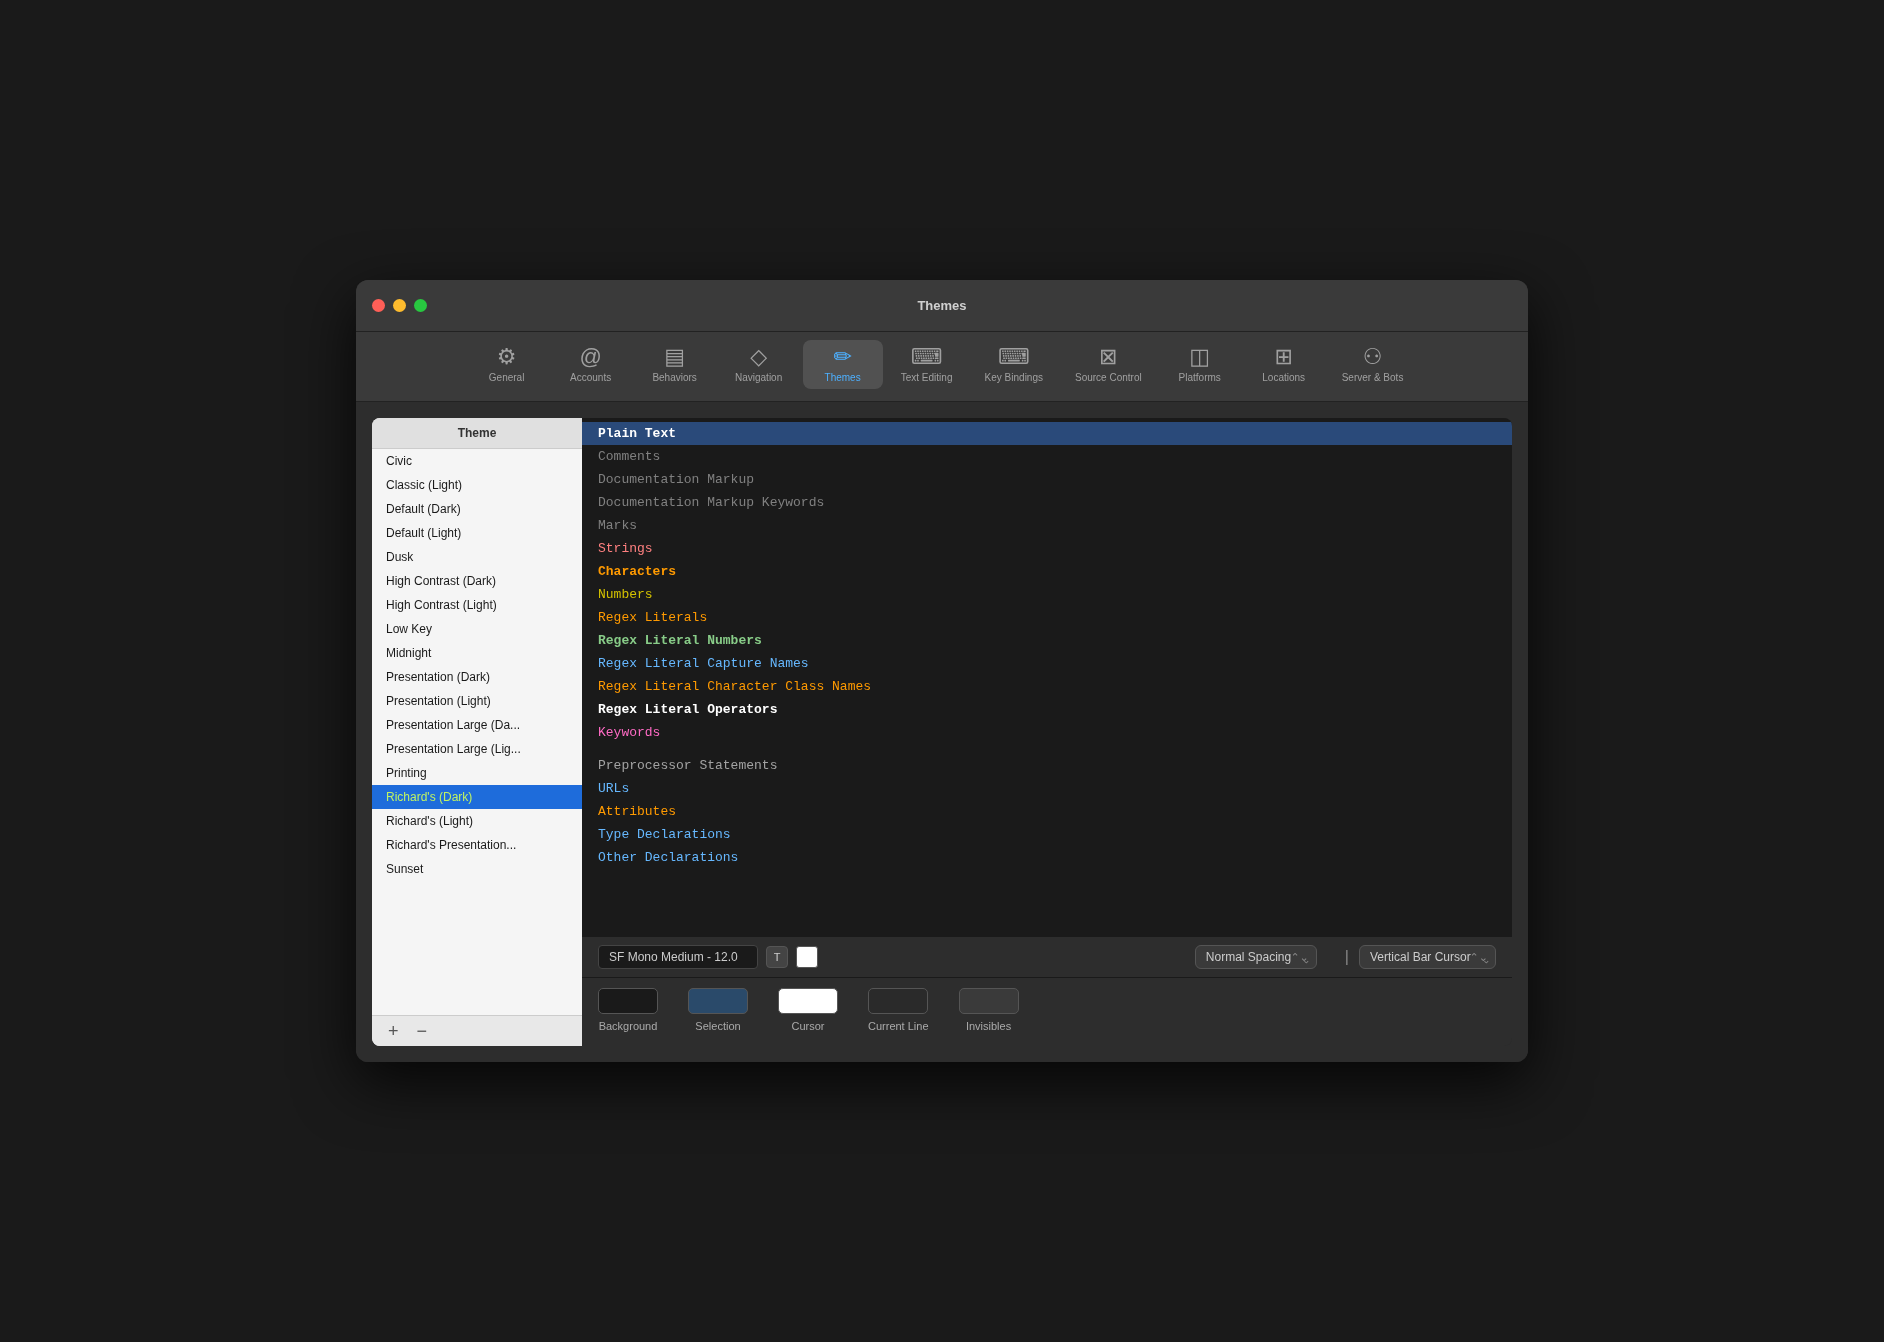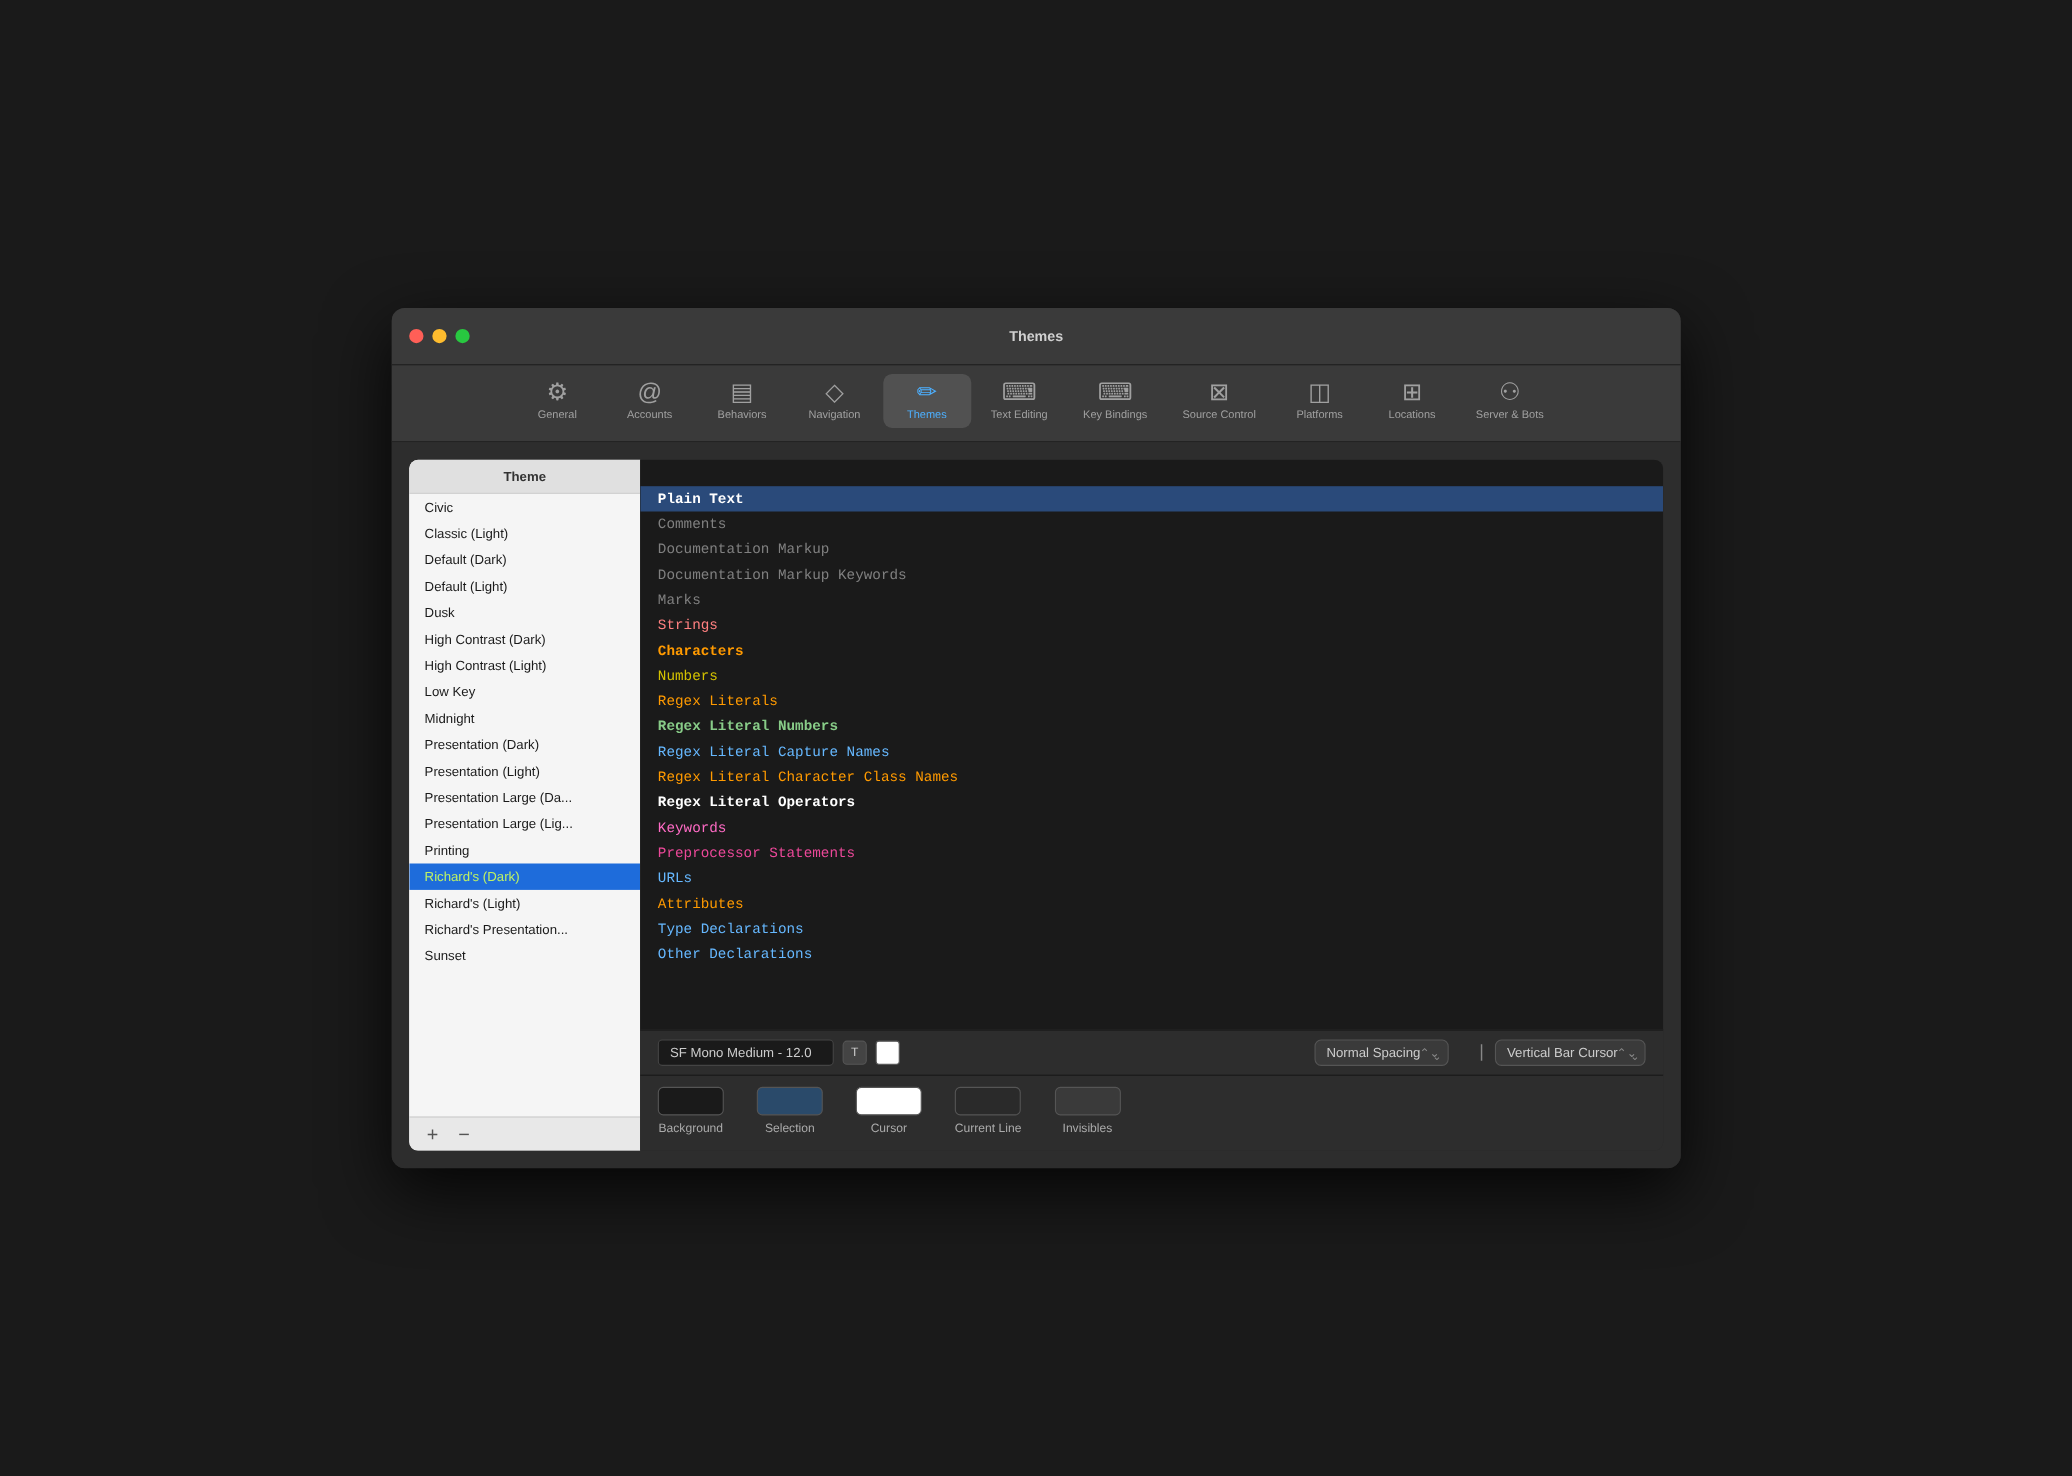--- a/index.html
+++ b/index.html
@@ -175,21 +175,20 @@
       padding: 4px 0;
     }
     .syntax-item {
       padding: 4px 16px;
       font-family: 'SF Mono', 'Menlo', 'Monaco', 'Courier New', monospace;
       font-size: 13px;
       cursor: pointer;
     }
     .syntax-item.selected {
       background: #2a4a7a;
-      margin-top: 20px;
     }
     .editor-footer {
       background: #2d2d2d;
       border-top: 1px solid #1a1a1a;
       padding: 8px 16px;
       display: flex;
       align-items: center;
       gap: 8px;
     }
     .font-display {
@@ -382,21 +381,21 @@
           <div class="syntax-item" style="color: rgb(128, 128, 128);">Marks</div>
           <div class="syntax-item" style="color: rgb(255, 128, 128);">Strings</div>
           <div class="syntax-item" style="color: rgb(255, 154, 0); font-weight: bold;">Characters</div>
           <div class="syntax-item" style="color: rgb(212, 194, 0);">Numbers</div>
           <div class="syntax-item" style="color: rgb(255, 154, 0);">Regex Literals</div>
           <div class="syntax-item" style="color: rgb(136, 204, 136); font-weight: bold;">Regex Literal Numbers</div>
           <div class="syntax-item" style="color: rgb(102, 184, 255);">Regex Literal Capture Names</div>
           <div class="syntax-item" style="color: rgb(255, 154, 0);">Regex Literal Character Class Names</div>
           <div class="syntax-item" style="color: rgb(255, 255, 255); font-weight: bold;">Regex Literal Operators</div>
           <div class="syntax-item" style="color: rgb(255, 107, 197);">Keywords</div>
-          <div class="syntax-item" style="color: #ec4899;">Preprocessor Statements</div>
+          <div class="syntax-item" style="color: #a3a3a3; margin-top: 10px;">Preprocessor Statements</div>
           <div class="syntax-item" style="color: rgb(102, 184, 255);">URLs</div>
           <div class="syntax-item" style="color: rgb(255, 154, 0);">Attributes</div>
           <div class="syntax-item" style="color: rgb(102, 184, 255);">Type Declarations</div>
           <div class="syntax-item" style="color: rgb(102, 184, 255);">Other Declarations</div>
         </div>
 
       <div class="editor-footer">
         <div class="font-display">SF Mono Medium - 12.0</div>
         <button class="font-btn" title="Choose Font">T</button>
         <div class="color-swatch-btn" style="background:#ffffff;"></div>

